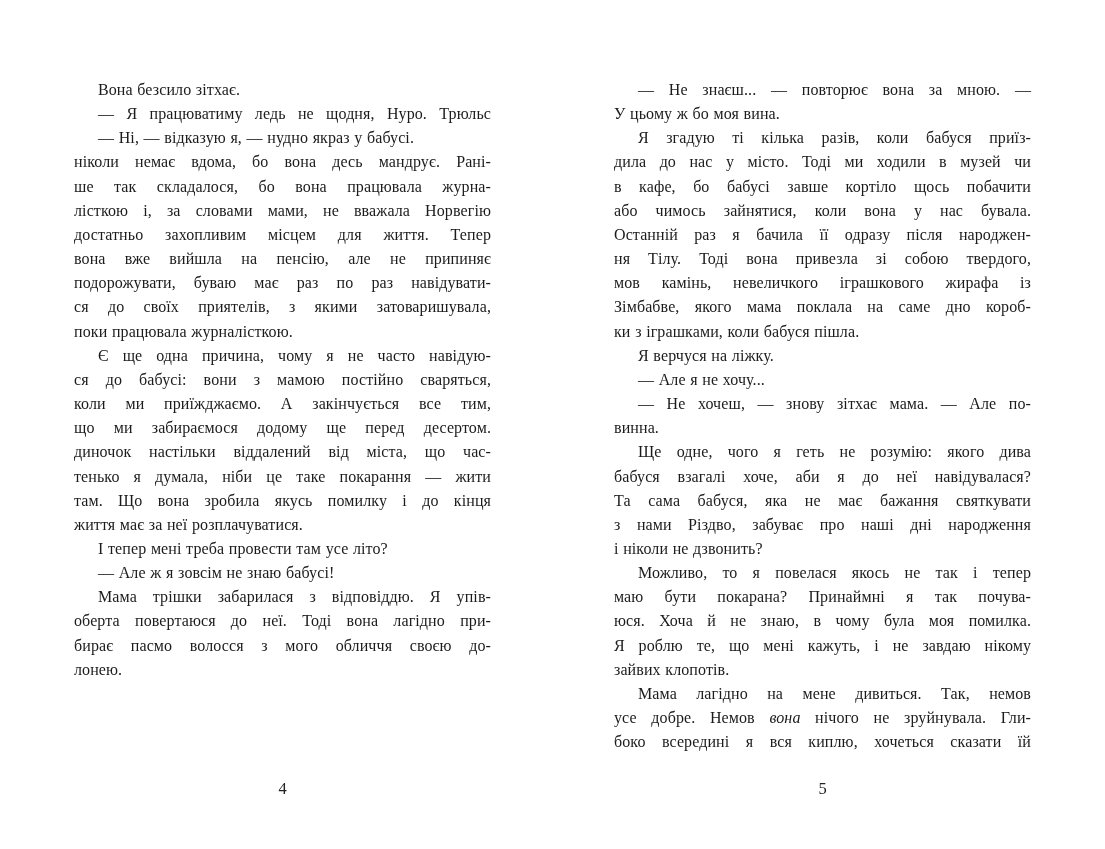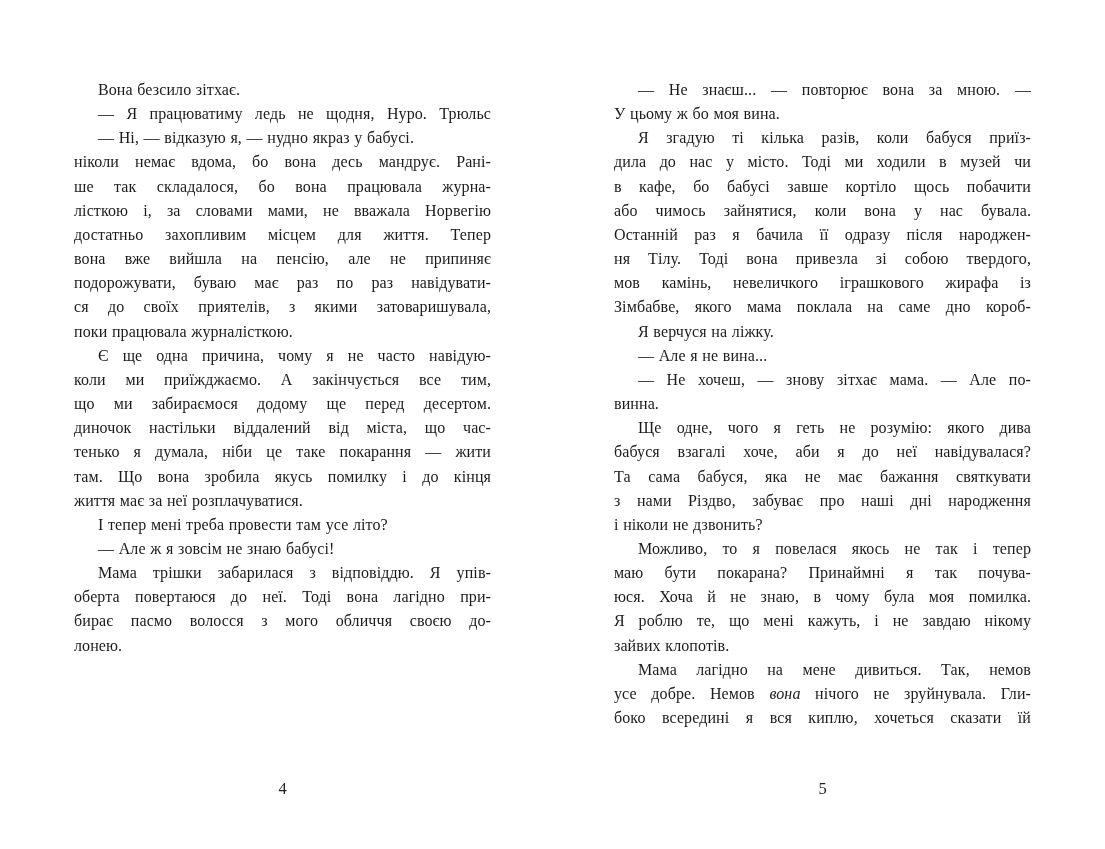--- a/index.html
+++ b/index.html
@@ -67,20 +67,21 @@
         <div class="line indent">— Ні, — відказую я, — нудно якраз у бабусі.</div>
         <div class="line just">ніколи немає вдома, бо вона десь мандрує. Рані-</div>
         <div class="line just">ше так складалося, бо вона працювала журна-</div>
         <div class="line just">лісткою і, за словами мами, не вважала Норвегію</div>
         <div class="line just">достатньо захопливим місцем для життя. Тепер</div>
         <div class="line just">вона вже вийшла на пенсію, але не припиняє</div>
         <div class="line just">подорожувати, буваю має раз по раз навідувати-</div>
         <div class="line just">ся до своїх приятелів, з якими затоваришувала,</div>
         <div class="line">поки працювала журналісткою.</div>
         <div class="line indent just">Є ще одна причина, чому я не часто навідую-</div>
+        <div class="line just">ся до бабусі: вони з мамою постійно сваряться,</div>
         <div class="line just">коли ми приїжджаємо. А закінчується все тим,</div>
         <div class="line just">що ми забираємося додому ще перед десертом.</div>
         <div class="line just">диночок настільки віддалений від міста, що час-</div>
         <div class="line just">тенько я думала, ніби це таке покарання — жити</div>
         <div class="line just">там. Що вона зробила якусь помилку і до кінця</div>
         <div class="line">життя має за неї розплачуватися.</div>
         <div class="line indent">І тепер мені треба провести там усе літо?</div>
         <div class="line indent">— Але ж я зовсім не знаю бабусі!</div>
         <div class="line indent just">Мама трішки забарилася з відповіддю. Я упів-</div>
         <div class="line just">оберта повертаюся до неї. Тоді вона лагідно при-</div>
@@ -95,22 +96,23 @@
         <div class="line indent just">— Не знаєш... — повторює вона за мною. —</div>
         <div class="line">У цьому ж бо моя вина.</div>
         <div class="line indent just">Я згадую ті кілька разів, коли бабуся приїз-</div>
         <div class="line just">дила до нас у місто. Тоді ми ходили в музей чи</div>
         <div class="line just">в кафе, бо бабусі завше кортіло щось побачити</div>
         <div class="line just">або чимось зайнятися, коли вона у нас бувала.</div>
         <div class="line just">Останній раз я бачила її одразу після народжен-</div>
         <div class="line just">ня Тілу. Тоді вона привезла зі собою твердого,</div>
         <div class="line just">мов камінь, невеличкого іграшкового жирафа із</div>
         <div class="line just">Зімбабве, якого мама поклала на саме дно короб-</div>
+        <div class="line">ки з іграшками, коли бабуся пішла.</div>
         <div class="line indent">Я верчуся на ліжку.</div>
-        <div class="line indent">— Але я не вина...</div>
+        <div class="line indent">— Але я не хочу...</div>
         <div class="line indent just">— Не хочеш, — знову зітхає мама. — Але по-</div>
         <div class="line">винна.</div>
         <div class="line indent just">Ще одне, чого я геть не розумію: якого дива</div>
         <div class="line just">бабуся взагалі хоче, аби я до неї навідувалася?</div>
         <div class="line just">Та сама бабуся, яка не має бажання святкувати</div>
         <div class="line just">з нами Різдво, забуває про наші дні народження</div>
         <div class="line">і ніколи не дзвонить?</div>
         <div class="line indent just">Можливо, то я повелася якось не так і тепер</div>
         <div class="line just">маю бути покарана? Принаймні я так почува-</div>
         <div class="line just">юся. Хоча й не знаю, в чому була моя помилка.</div>

